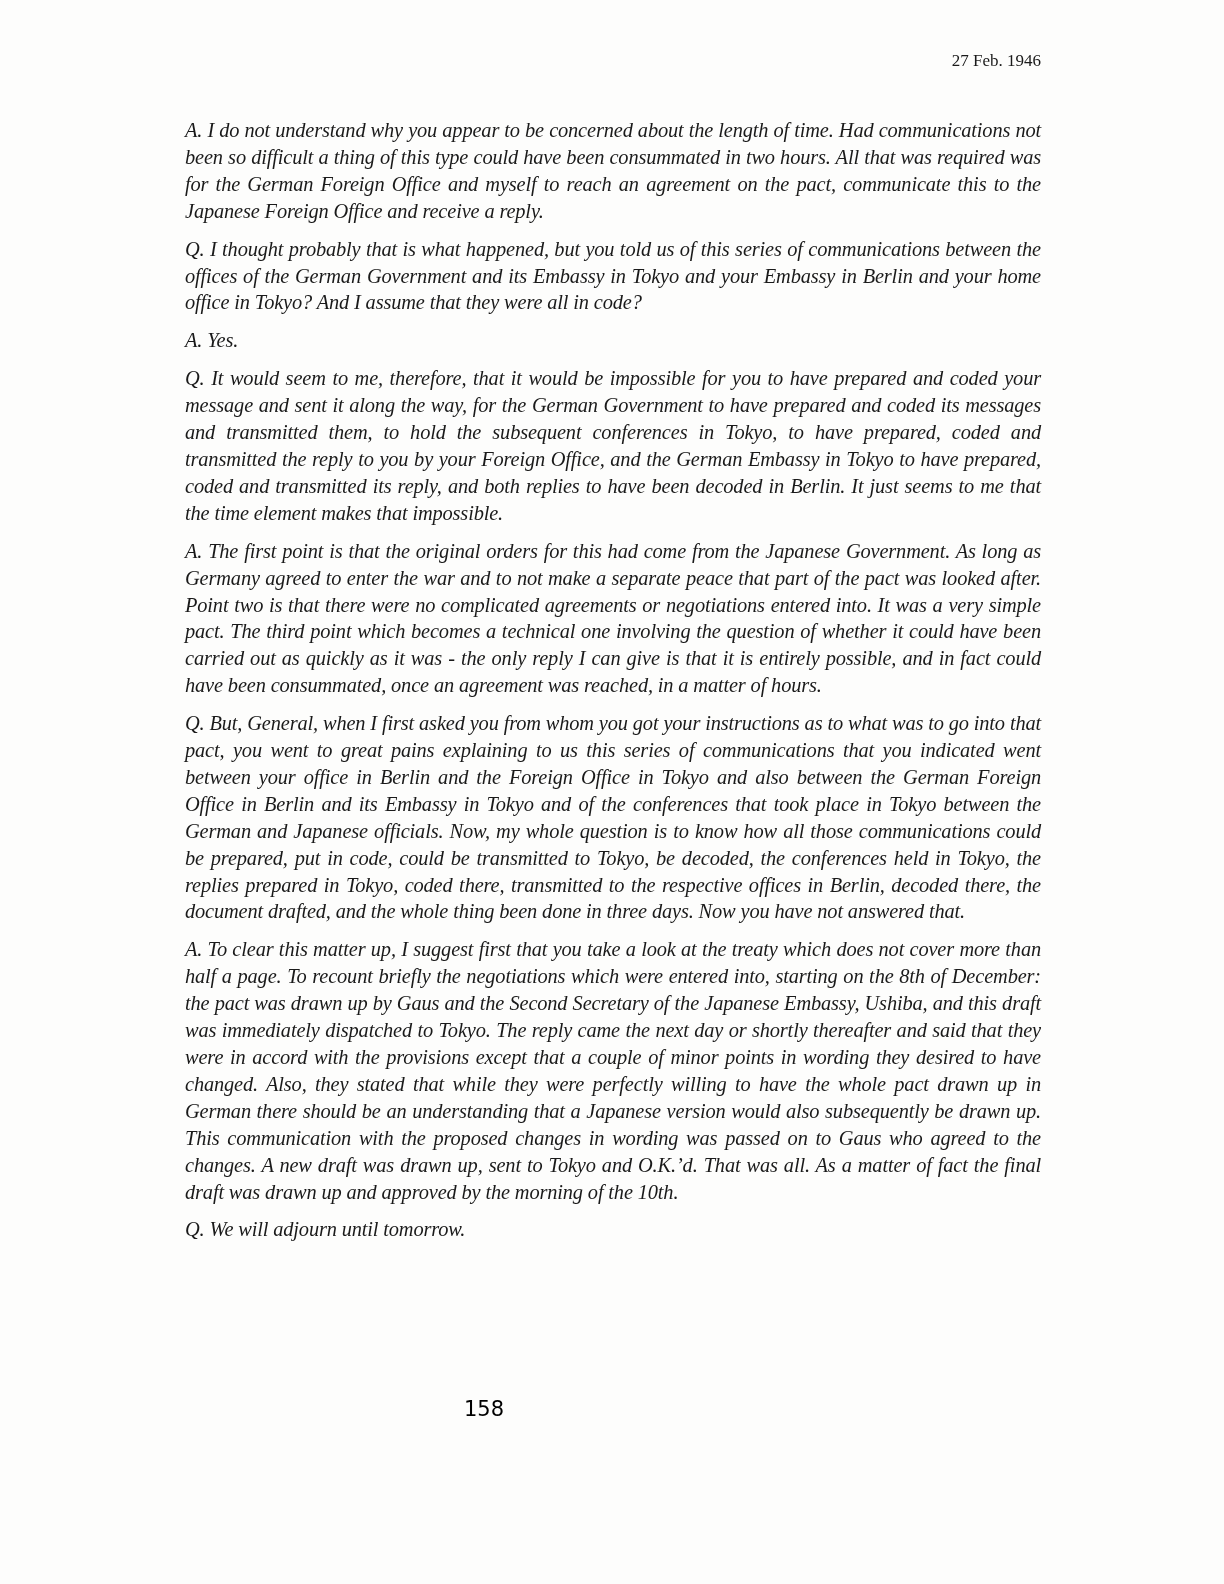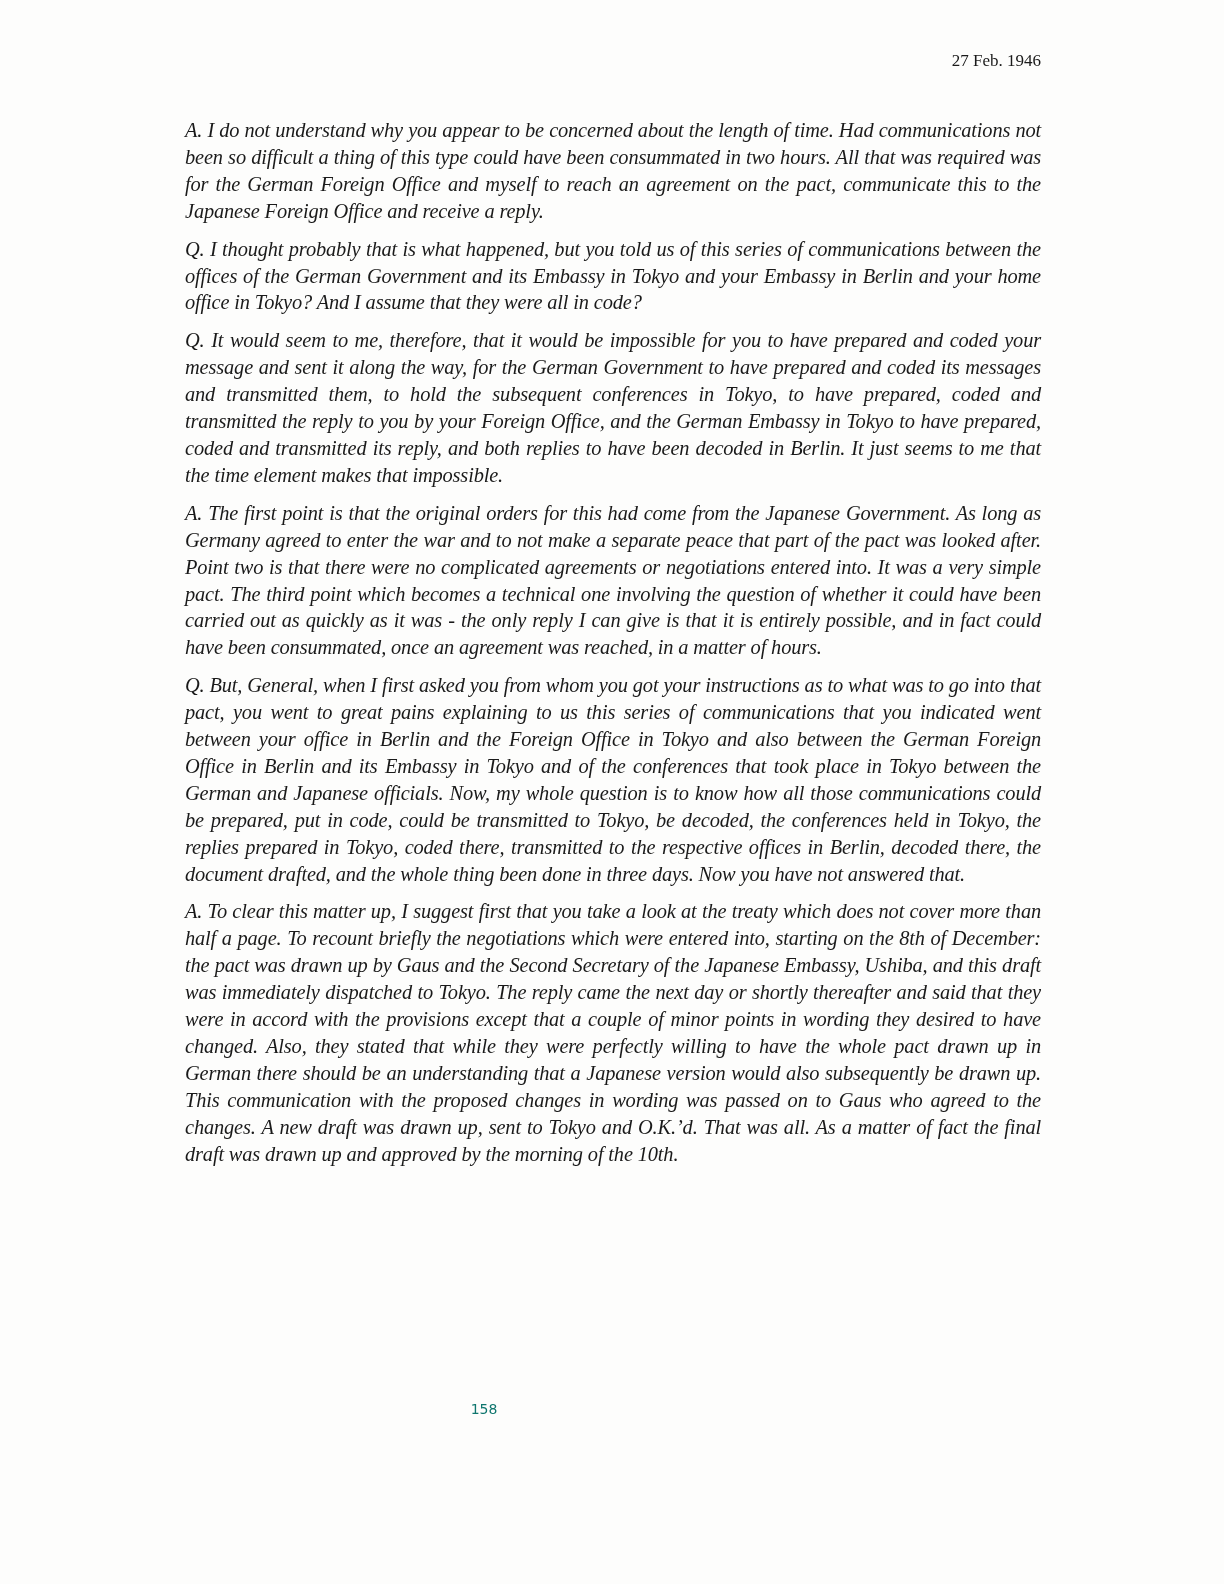--- a/index.html
+++ b/index.html
@@ -37,32 +37,34 @@
       letter-spacing: -0.15px;
       font-style: italic;
     }
     .page-number {
       position: absolute;
       top: 1399px;
       left: 0;
       width: 968px;
       text-align: center;
       font-family: "DejaVu Sans", sans-serif;
-      font-size: 14px;
+      font-size: 21px;
       line-height: 20px;
-      color: #0f766e;
+      color: #000000;
     }
   </style>
 </head>
 <body>
 
 <div class="page-date">27 Feb. 1946</div>
 
 <div class="body-text">
   <p class="para">A. I do not understand why you appear to be concerned about the length of time.  Had communications not been so difficult a thing of this type could have been consummated in two hours.  All that was required was for the German Foreign Office and myself to reach an agreement on the pact, communicate this to the Japanese Foreign Office and receive a reply.</p>
   <p class="para">Q. I thought probably that is what happened, but you told us of this series of communications between the offices of the German Government and its Embassy in Tokyo and your Embassy in Berlin and your home office in Tokyo? And I assume that they were all in code?</p>
+  <p class="para">A. Yes.</p>
   <p class="para">Q. It would seem to me, therefore, that it would be impossible for you to have prepared and coded your message and sent it along the way, for the German Government to have prepared and coded its messages and transmitted them, to hold the subsequent conferences in Tokyo, to have prepared, coded and transmitted the reply to you by your Foreign Office, and the German Embassy in Tokyo to have prepared, coded and transmitted its reply, and both replies to have been decoded in Berlin. It just seems to me that the time element makes that impossible.</p>
   <p class="para">A. The first point is that the original orders for this had come from the Japanese Government.  As long as Germany agreed to enter the war and to not make a separate peace that part of the pact was looked after.  Point two is that there were no complicated agreements or negotiations entered into. It was a very simple pact. The third point which becomes a technical one involving the question of whether it could have been carried out as quickly as it was - the only reply I can give is that it is entirely possible, and in fact could have been consummated, once an agreement was reached, in a matter of hours.</p>
   <p class="para">Q. But, General, when I first asked you from whom you got your instructions as to what was to go into that pact, you went to great pains explaining to us this series of communications that you indicated went between your office in Berlin and the Foreign Office in Tokyo and also between the German Foreign Office in Berlin and its Embassy in Tokyo and of the conferences that took place in Tokyo between the German and Japanese officials.  Now, my whole question is to know how all those communications could be prepared, put in code, could be transmitted to Tokyo, be decoded, the conferences held in Tokyo, the replies prepared in Tokyo, coded there, transmitted to the respective offices in Berlin, decoded there, the document drafted, and the whole thing been done in three days. Now you have not answered that.</p>
   <p class="para">A. To clear this matter up, I suggest first that you take a look at the treaty which does not cover more than half a page.  To recount briefly the negotiations which were entered into, starting on the 8th of December:  the pact was drawn up by Gaus and the Second Secretary of the Japanese Embassy, Ushiba, and this draft was immediately dispatched to Tokyo.  The reply came the next day or shortly thereafter and said that they were in accord with the provisions except that a couple of minor points in wording they desired to have changed.  Also, they stated that while they were perfectly willing to have the whole pact drawn up in German there should be an understanding that a Japanese version would also subsequently be drawn up.  This communication with the proposed changes in wording was passed on to Gaus who agreed to the changes.  A new draft was drawn up, sent to Tokyo and O.K.’d.  That was all.  As a matter of fact the final draft was drawn up and approved by the morning of the 10th.</p>
+  <p class="para">Q. We will adjourn until tomorrow.</p>
 </div>
 
 <div class="page-number">158</div>
 
 </body></html>

